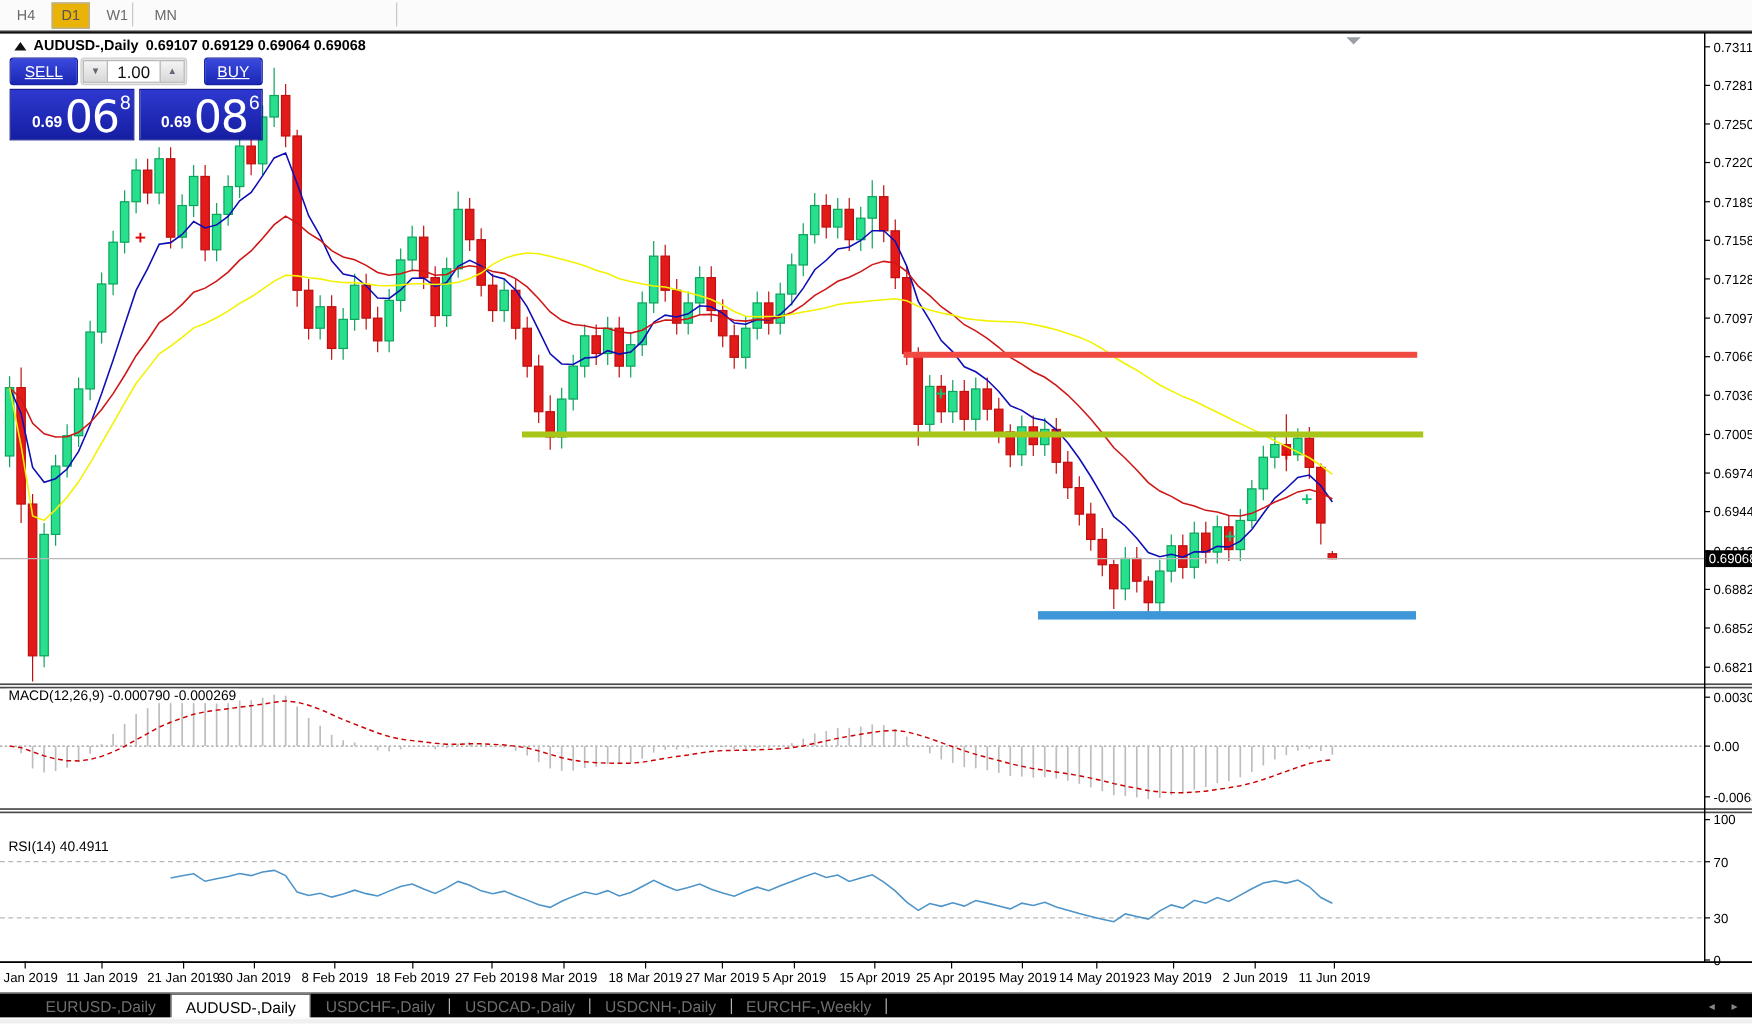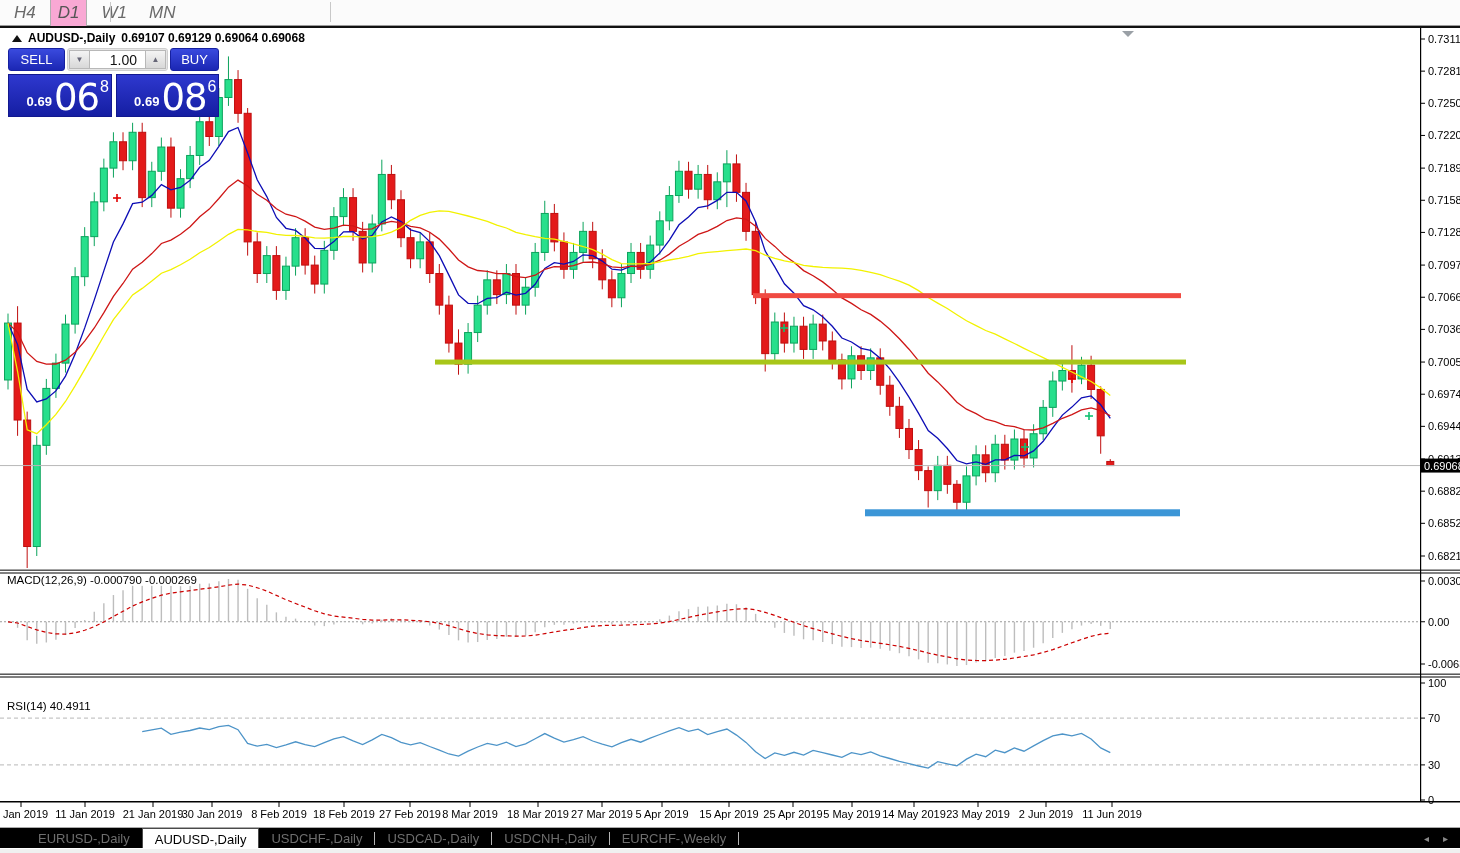--- a/index.html
+++ b/index.html
@@ -2,36 +2,36 @@
 <html><head>
 <meta charset="utf-8">
 <style>
   html,body{margin:0;padding:0;background:#fff;width:1460px;height:853px;overflow:hidden;
     font-family:"Liberation Sans",sans-serif;position:relative;}
   #stage{position:relative;width:1460px;height:853px;}
   svg#cv{position:absolute;left:0;top:0;}
   
   .toolbar{position:absolute;left:0;top:0;width:1460px;height:25px;background:#fbfbfb;
     border-bottom:1px solid #9a9a9a;display:flex;align-items:center;z-index:5;}
-  .tf-btn{font-size:17px;color:#6a6a6a;padding:3px 7px;margin-left:6px;border:1px solid transparent;cursor:default;font-style:italic;}
-  .tf-btn.active{background:#f9a8d4;border:1px solid #b0b0b0;color:#555;}
+  .tf-btn{font-size:12px;color:#6a6a6a;padding:3px 7px;margin-left:6px;border:1px solid transparent;cursor:default;}
+  .tf-btn.active{background:#eab308;border:1px solid #b0b0b0;color:#555;}
   .tb-sep{position:absolute;top:2px;width:1px;height:20px;background:#c8c8c8;}
   .chart-top-border{position:absolute;left:0;top:26px;width:1460px;height:2px;background:#111;z-index:5;}
   
   .chart-title{position:absolute;left:9px;top:31px;z-index:6;font-size:12px;font-weight:bold;color:#000;
     display:flex;align-items:center;gap:6px;background:rgba(255,255,255,.85);padding:0 3px;}
   .tri-up{width:0;height:0;border-left:5px solid transparent;border-right:5px solid transparent;
     border-bottom:7px solid #111;display:inline-block;}
   
   .trade-panel{position:absolute;left:8px;top:48px;width:211px;z-index:7;}
   .tp-row1{display:flex;align-items:stretch;height:23px;}
   .btn-blue{background:linear-gradient(#3a4ade,#1b27b4);color:#fff;font-size:13px;
-    border:1px solid #1620a0;border-radius:3px;display:flex;align-items:center;justify-content:center;cursor:pointer;}
+    border:1px solid #1620a0;border-radius:3px;display:flex;align-items:center;justify-content:center;cursor:pointer;text-decoration:underline;}
   .sell-btn{width:55px;}
-  .buy-btn{width:47px;}
+  .buy-btn{width:47px;margin-left:12px;}
   .spinner{flex:1;background:#e6e6e6;border:1px solid #cfcfcf;border-radius:3px;margin:0 2px;
     display:flex;align-items:stretch;padding:1px;}
   .spin-btn{width:19px;background:linear-gradient(#f4f4f4,#d8d8d8);border:1px solid #b8b8b8;
     color:#667;display:flex;align-items:center;justify-content:center;font-size:8px;cursor:pointer;}
   .vol-field{flex:1;background:#fff;border:1px solid #b8b8b8;border-left:none;border-right:none;
     font-size:14px;color:#111;display:flex;align-items:center;justify-content:flex-end;padding-right:8px;text-align:right;}
   .tp-row2{display:flex;gap:4px;margin-top:3px;}
   .price-box{flex:1;height:39px;background:linear-gradient(#2e38cf,#151ea2);border:1px solid #12188e;
     color:#fff;display:flex;align-items:flex-end;justify-content:center;padding-bottom:2px;cursor:pointer;}
   .pb-small{font-size:13px;font-weight:bold;margin:0 2px 5px 16px;}

